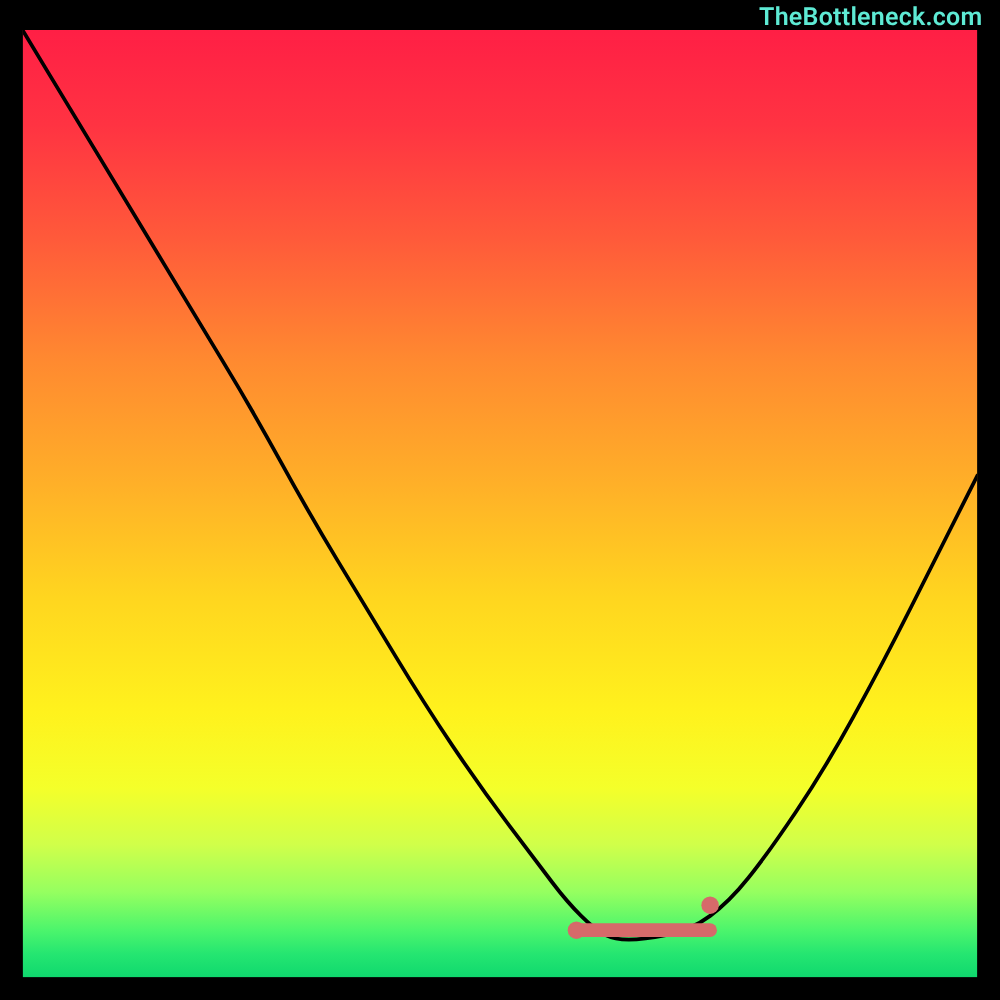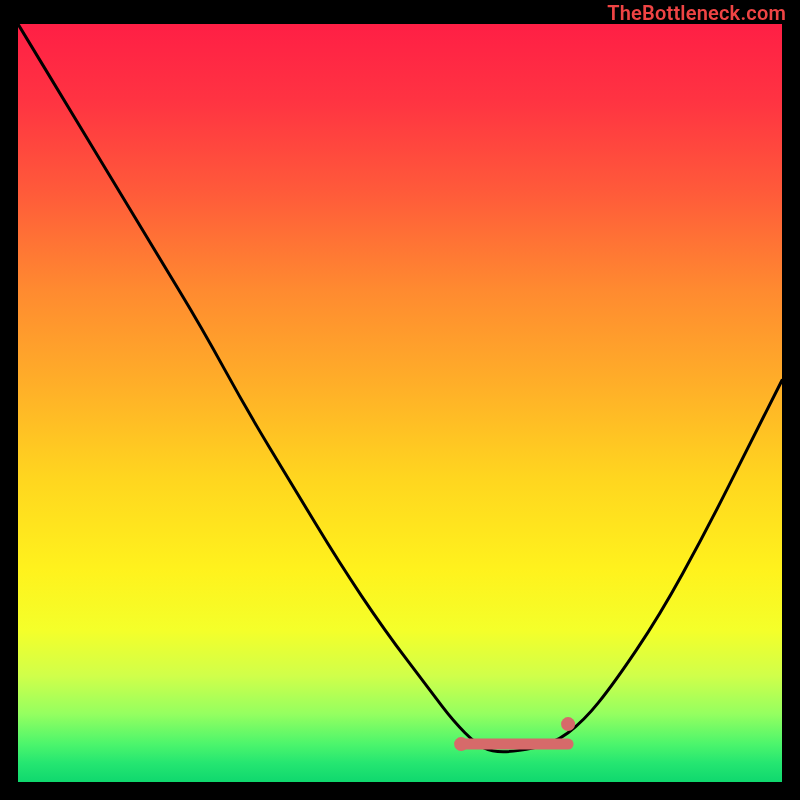--- a/index.html
+++ b/index.html
@@ -37,21 +37,21 @@
     left: 0; top: 0;
     width: 764px;
     height: 758px;
     pointer-events: none;
   }
   .source {
     position: absolute;
     top: 1px;
     right: 14px;
     font: 600 20px -apple-system, BlinkMacSystemFont, "Segoe UI", Roboto, Arial, sans-serif;
-    color: #ef4444;
+    color: #5eead4;
     letter-spacing: 0.2px;
   }
 </style>
 </head>
 <body>
 <div class="wrap">
   <div class="frame"></div>
 
   <div class="plot">
     <svg class="gradient" viewBox="0 0 764 758" preserveAspectRatio="none">

